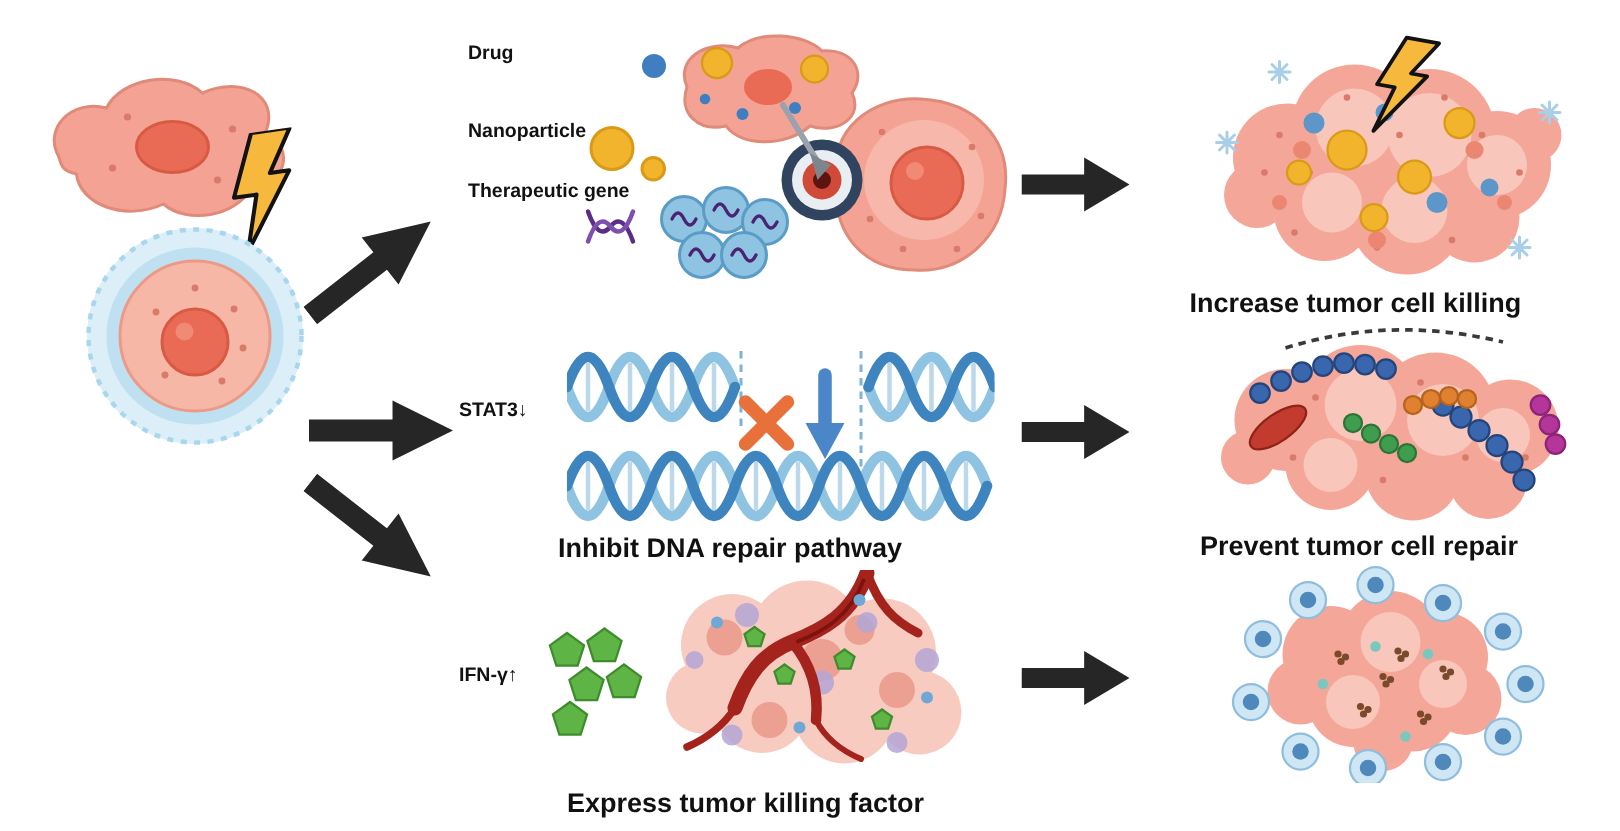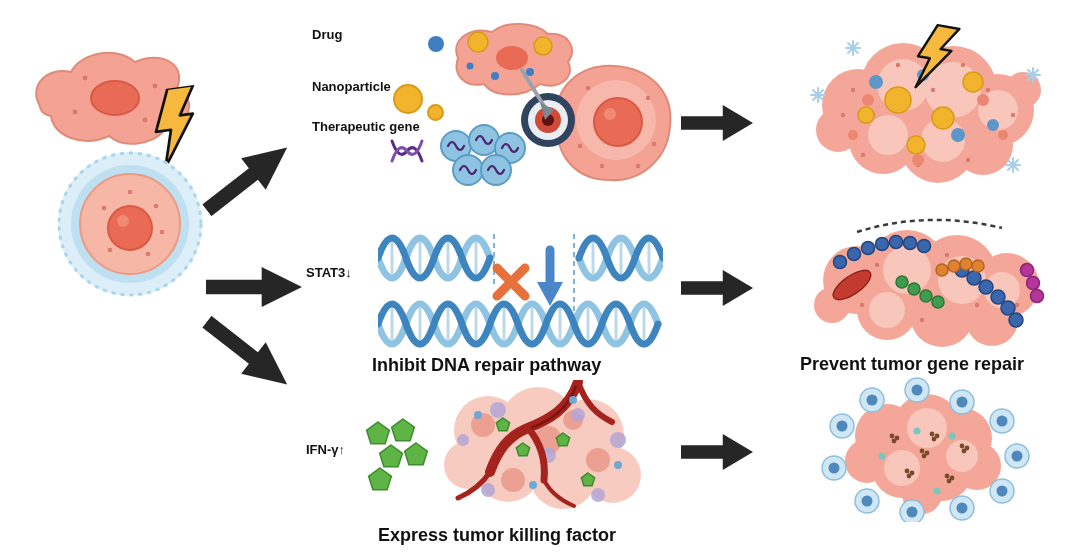--- a/index.html
+++ b/index.html
@@ -343,20 +343,21 @@
         <path d="M-7,0H7M0,-7V7M-5,-5L5,5M-5,5L5,-5" transform="translate(235,55)"></path>
         <path d="M-7,0H7M0,-7V7M-5,-5L5,5M-5,5L5,-5" transform="translate(20,75)"></path>
         <path d="M-7,0H7M0,-7V7M-5,-5L5,5M-5,5L5,-5" transform="translate(215,145)"></path>
         <path d="M-7,0H7M0,-7V7M-5,-5L5,5M-5,5L5,-5" transform="translate(55,28)"></path>
       </g>
       <g transform="translate(122,2) rotate(10)">
         <polygon class="f-bolt" points="18,0 40,0 25,23 36,23 7,65 16,34 4,34"></polygon>
       </g>
     </svg>
   </div>
+  <div class="caption" style="left:793px;top:192px">Increase tumor cell killing</div>
 
   <div class="abs" style="left:802px;top:210px;width:250px;height:142px">
     <svg viewBox="0 0 250 142">
       <g class="f-pink" opacity="0.95">
         <circle cx="55" cy="70" r="34"></circle>
           <circle cx="105" cy="60" r="40"></circle>
           <circle cx="155" cy="65" r="40"></circle>
         <circle cx="205" cy="75" r="32"></circle>
           <circle cx="85" cy="100" r="30"></circle>
           <circle cx="140" cy="105" r="32"></circle>
@@ -406,21 +407,21 @@
           <circle cx="164" cy="54" r="6"></circle>
           <circle cx="176" cy="56" r="6"></circle>
       </g>
       <g fill="#b5369b" stroke="#8c2478" stroke-width="1.5">
         <circle cx="225" cy="60" r="6.5"></circle>
           <circle cx="231" cy="73" r="6.5"></circle>
           <circle cx="235" cy="86" r="6.5"></circle>
       </g>
     </svg>
   </div>
-  <div class="caption" style="left:800px;top:354px">Prevent tumor gene repair</div>
+  <div class="caption" style="left:800px;top:354px">Prevent tumor cell repair</div>
 
   <div class="abs" style="left:812px;top:376px;width:230px;height:146px">
     <svg viewBox="0 0 230 146">
       <g class="f-pink" opacity="0.95">
         <circle cx="75" cy="60" r="32"></circle>
           <circle cx="115" cy="52" r="34"></circle>
           <circle cx="150" cy="62" r="30"></circle>
         <circle cx="90" cy="92" r="30"></circle>
           <circle cx="130" cy="95" r="30"></circle>
           <circle cx="165" cy="90" r="24"></circle>

